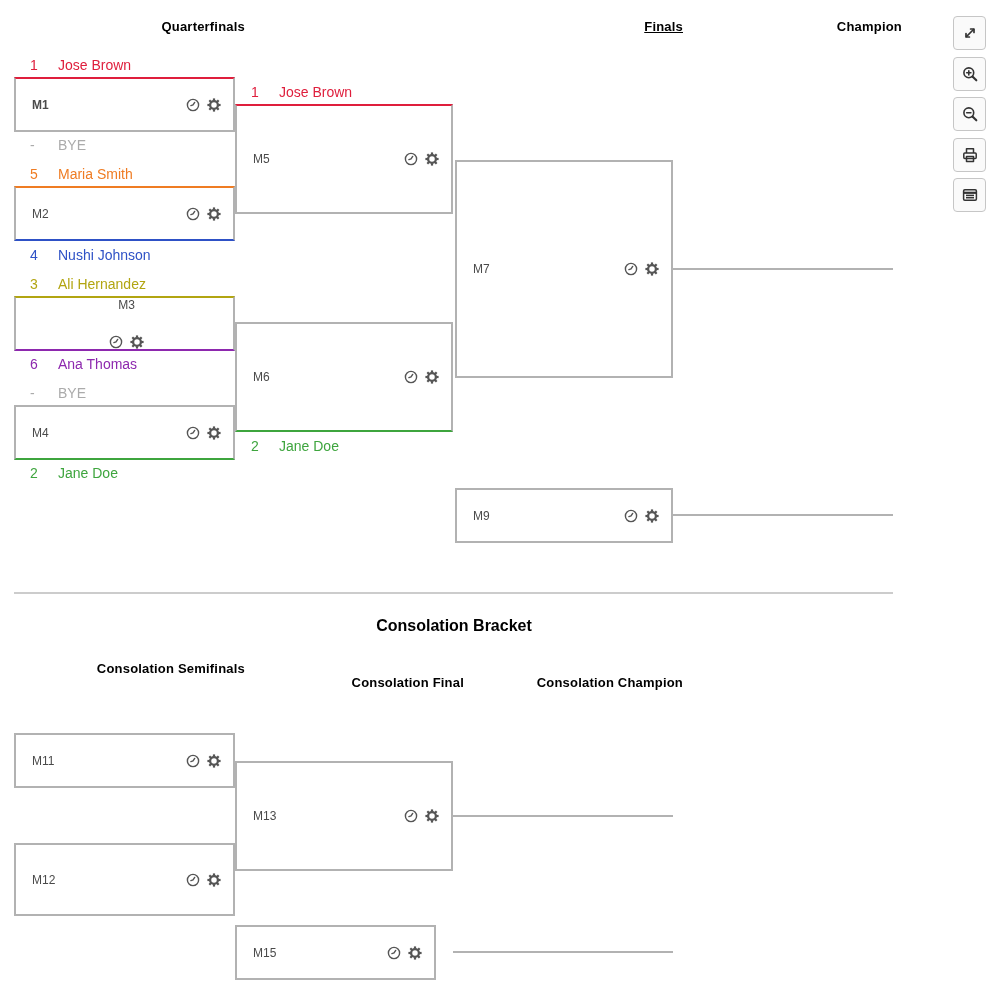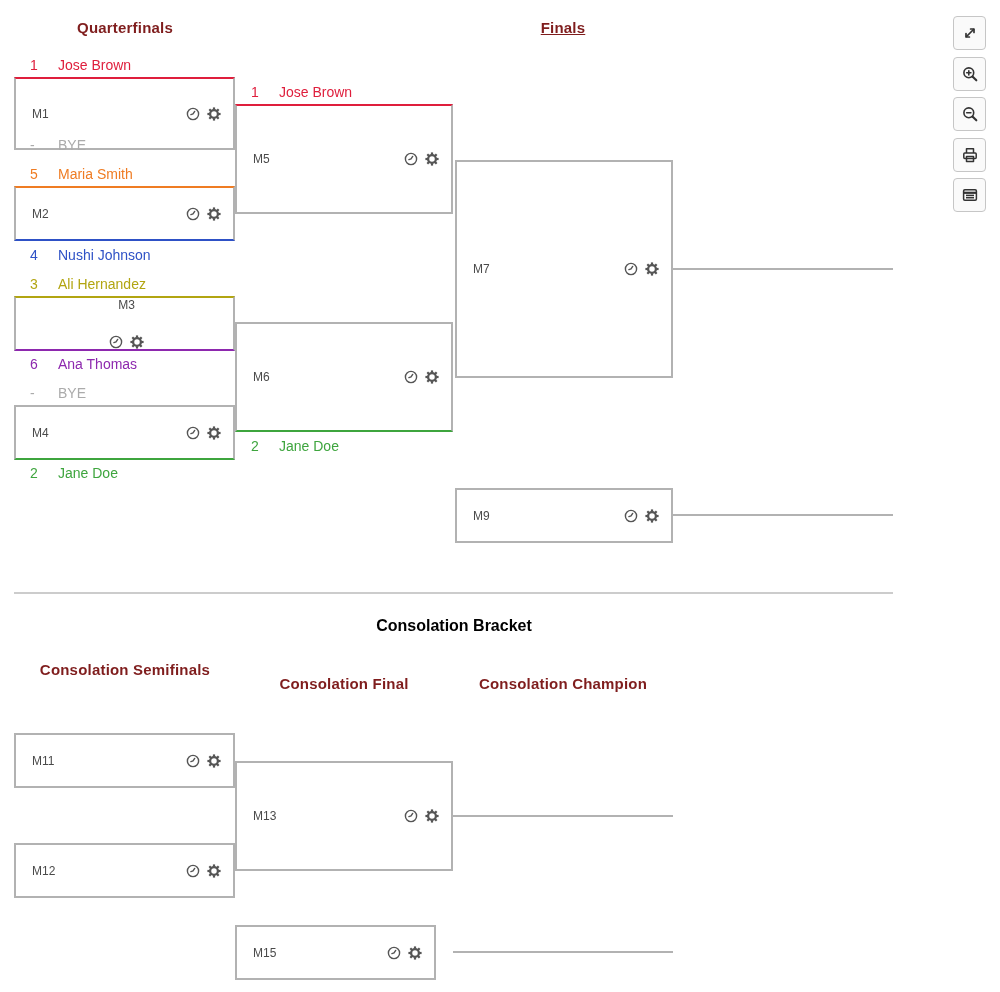--- a/index.html
+++ b/index.html
@@ -1,21 +1,21 @@
 <!DOCTYPE html>
 <html><head>
 <meta charset="utf-8">
 <style>
   * { margin:0; padding:0; box-sizing:border-box; }
   body { background:#fff; font-family:"Liberation Sans", sans-serif; }
   .screen { position:relative; width:1000px; height:992px; background:#fff; overflow:hidden; }
 
   .col-header {
-    position:absolute; width:240px; text-align:center;
-    font-size:15px; font-weight:bold; color:#7f1d1d; letter-spacing:.2px;
+    position:absolute; width:240px; text-align:right;
+    font-size:13px; font-weight:bold; color:#000000; letter-spacing:.2px;
   }
   .section-title {
     position:absolute; width:300px; text-align:center;
     font-size:16px; font-weight:bold; color:#000000;
   }
 
   .match {
     position:absolute; background:#fff;
     border:2px solid #b2b2b2;
     display:flex; align-items:center; justify-content:space-between;
@@ -40,20 +40,21 @@
   }
   .tb-btn svg { width:20px; height:20px; display:block; }
 </style>
 </head>
 <body>
 
 <div class="screen">
 
   <div class="col-header" style="left:5px; top:19px;">Quarterfinals</div>
   <div class="col-header" style="left:443px; top:19px;text-decoration:underline;">Finals</div>
+  <div class="col-header" style="left:662px; top:19px;">Champion</div>
 
   <div class="tb-btn" style="top:16px;">
     <span>
         <svg viewBox="0 0 20 20" fill="none" stroke="#333" stroke-width="1.7" stroke-linecap="round" stroke-linejoin="round" width="20" height="20">
           <line x1="6.5" y1="13.5" x2="13.5" y2="6.5"></line>
           <polyline points="10.6,6 14,6 14,9.4"></polyline>
           <polyline points="9.4,14 6,14 6,10.6"></polyline>
         </svg>
       </span>
   </div>
@@ -89,21 +90,21 @@
     <span>
         <svg viewBox="0 0 20 20" fill="none" stroke="#333" stroke-width="1.5" width="20" height="20">
           <rect x="3.6" y="4.8" width="12.8" height="10.4" rx="1.2"></rect>
           <line x1="3.6" y1="7.8" x2="16.4" y2="7.8" stroke-width="2.2"></line>
           <line x1="6" y1="10.4" x2="14" y2="10.4"></line>
           <line x1="6" y1="12.7" x2="14" y2="12.7"></line>
         </svg>
       </span>
   </div>
 
-  <div class="match" style="left: 14px; top: 77px; width: 221px; height: 73px; border-top-color: rgb(223, 30, 60);">
+  <div class="match" style="left: 14px; top: 77px; width: 221px; height: 55px; border-top-color: rgb(223, 30, 60); font-weight: bold;">
     <span class="mlabel">M1</span>
     <span class="micons">
       <span class="micon">
           <svg viewBox="0 0 14 14" fill="none" stroke="#555" stroke-width="1.4" stroke-linecap="round">
             <circle cx="7" cy="7" r="5.6"></circle>
             <path d="M8.7 4.4 L7 7 L4.9 7.6"></path>
           </svg>
         </span>
       <span class="micon">
           <svg viewBox="0 0 14 14" stroke="#555" fill="none">
@@ -385,21 +386,21 @@
               <line x1="4.03" y1="9.97" x2="2.33" y2="11.67"></line>
               <line x1="2.8" y1="7" x2="0.4" y2="7"></line>
               <line x1="4.03" y1="4.03" x2="2.33" y2="2.33"></line>
             </g>
             <circle cx="7" cy="7" r="3.9" stroke-width="2.3"></circle>
           </svg>
         </span>
     </span>
   </div>
 
-  <div class="match" style="left:14px; top:843px; width:221px; height:55px;">
+  <div class="match" style="left:14px; top:843px; width:221px; height:73px;">
     <span class="mlabel">M12</span>
     <span class="micons">
       <span class="micon">
           <svg viewBox="0 0 14 14" fill="none" stroke="#555" stroke-width="1.4" stroke-linecap="round">
             <circle cx="7" cy="7" r="5.6"></circle>
             <path d="M8.7 4.4 L7 7 L4.9 7.6"></path>
           </svg>
         </span>
       <span class="micon">
           <svg viewBox="0 0 14 14" stroke="#555" fill="none">

